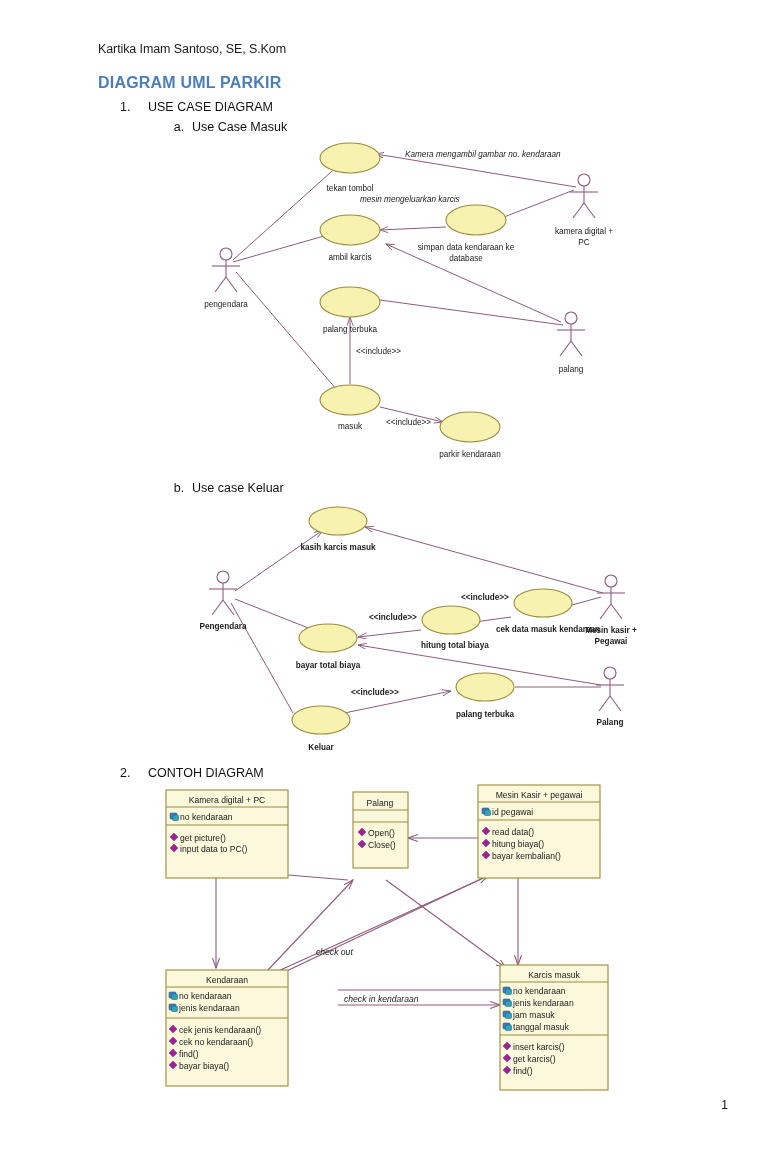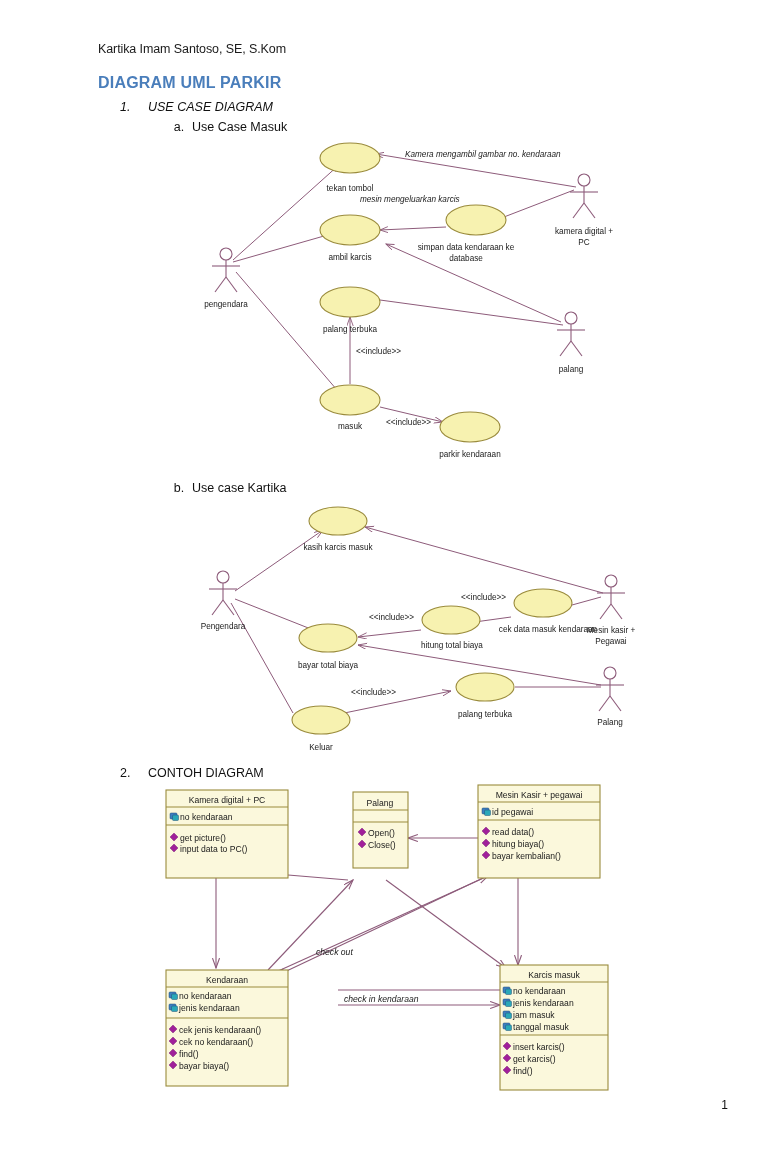--- a/index.html
+++ b/index.html
@@ -41,38 +41,38 @@
   .list-num {
     position: absolute;
     font-size: 12.5px;
     color: #111;
     white-space: nowrap;
   }
   .lvl1 { left: 112px; }
   .lvl1 .marker { display: inline-block; width: 28px; }
   .lvl2 { left: 158px; text-align: center; }
   .lvl2 .marker { display: inline-block; width: 26px; }
-  #item-usecase  { top: 100px; font-style: italic; }
+  #item-usecase  { top: 100px; }
   #item-masuk    { top: 120px; }
   #item-keluar   { top: 481px; }
   #item-class    { top: 766px; }
 
   .page-number {
     position: absolute;
     right: 48px;
     top: 1098px;
     font-size: 12px;
     color: #111;
   }
   svg { display: block; }
   .diagram {
     position: absolute;
   }
   #diagram-usecase-masuk { left: 150px; top: 132px; }
-  #diagram-usecase-keluar { left: 165px; top: 495px; }
+  #diagram-usecase-keluar { left: 165px; top: 495px; font-weight: bold; }
   #diagram-class { left: 140px; top: 780px; text-decoration: underline; }
 
   text { font-family: "Liberation Sans", sans-serif; }
   .uc-label { font-size: 8.2px; fill: #1a1a1a; }
   .uc-label-it { font-size: 8.2px; fill: #1a1a1a; font-style: italic; }
   .uc-actor-label { font-size: 8.2px; fill: #1a1a1a; }
   .cls-title { font-size: 8.6px; fill: #1a1a1a; }
   .cls-member { font-size: 8.6px; fill: #1a1a1a; }
   .cls-assoc { font-size: 8.6px; fill: #1a1a1a; font-style: italic; }
 </style>
@@ -84,21 +84,21 @@
   <div class="byline">Kartika Imam Santoso, SE, S.Kom</div>
   <div class="doc-title">DIAGRAM UML PARKIR</div>
 
   <div class="list-num lvl1" id="item-usecase">
     <span class="marker">1.</span><span>USE CASE DIAGRAM</span>
   </div>
   <div class="list-num lvl2" id="item-masuk">
     <span class="marker">a.</span><span>Use Case Masuk</span>
   </div>
   <div class="list-num lvl2" id="item-keluar">
-    <span class="marker">b.</span><span>Use case Kartika</span>
+    <span class="marker">b.</span><span>Use case Keluar</span>
   </div>
   <div class="list-num lvl1" id="item-class">
     <span class="marker">2.</span><span>CONTOH DIAGRAM</span>
   </div>
 
   <div class="diagram" id="diagram-usecase-masuk">
   <svg width="470" height="340" viewBox="0 0 470 340">
     <defs>
       <marker id="arrM" markerWidth="9" markerHeight="9" refX="8" refY="3" orient="auto">
         <path d="M0,0 L8,3 L0,6" fill="none" stroke="#8d5b7a" stroke-width="0.9"></path>

